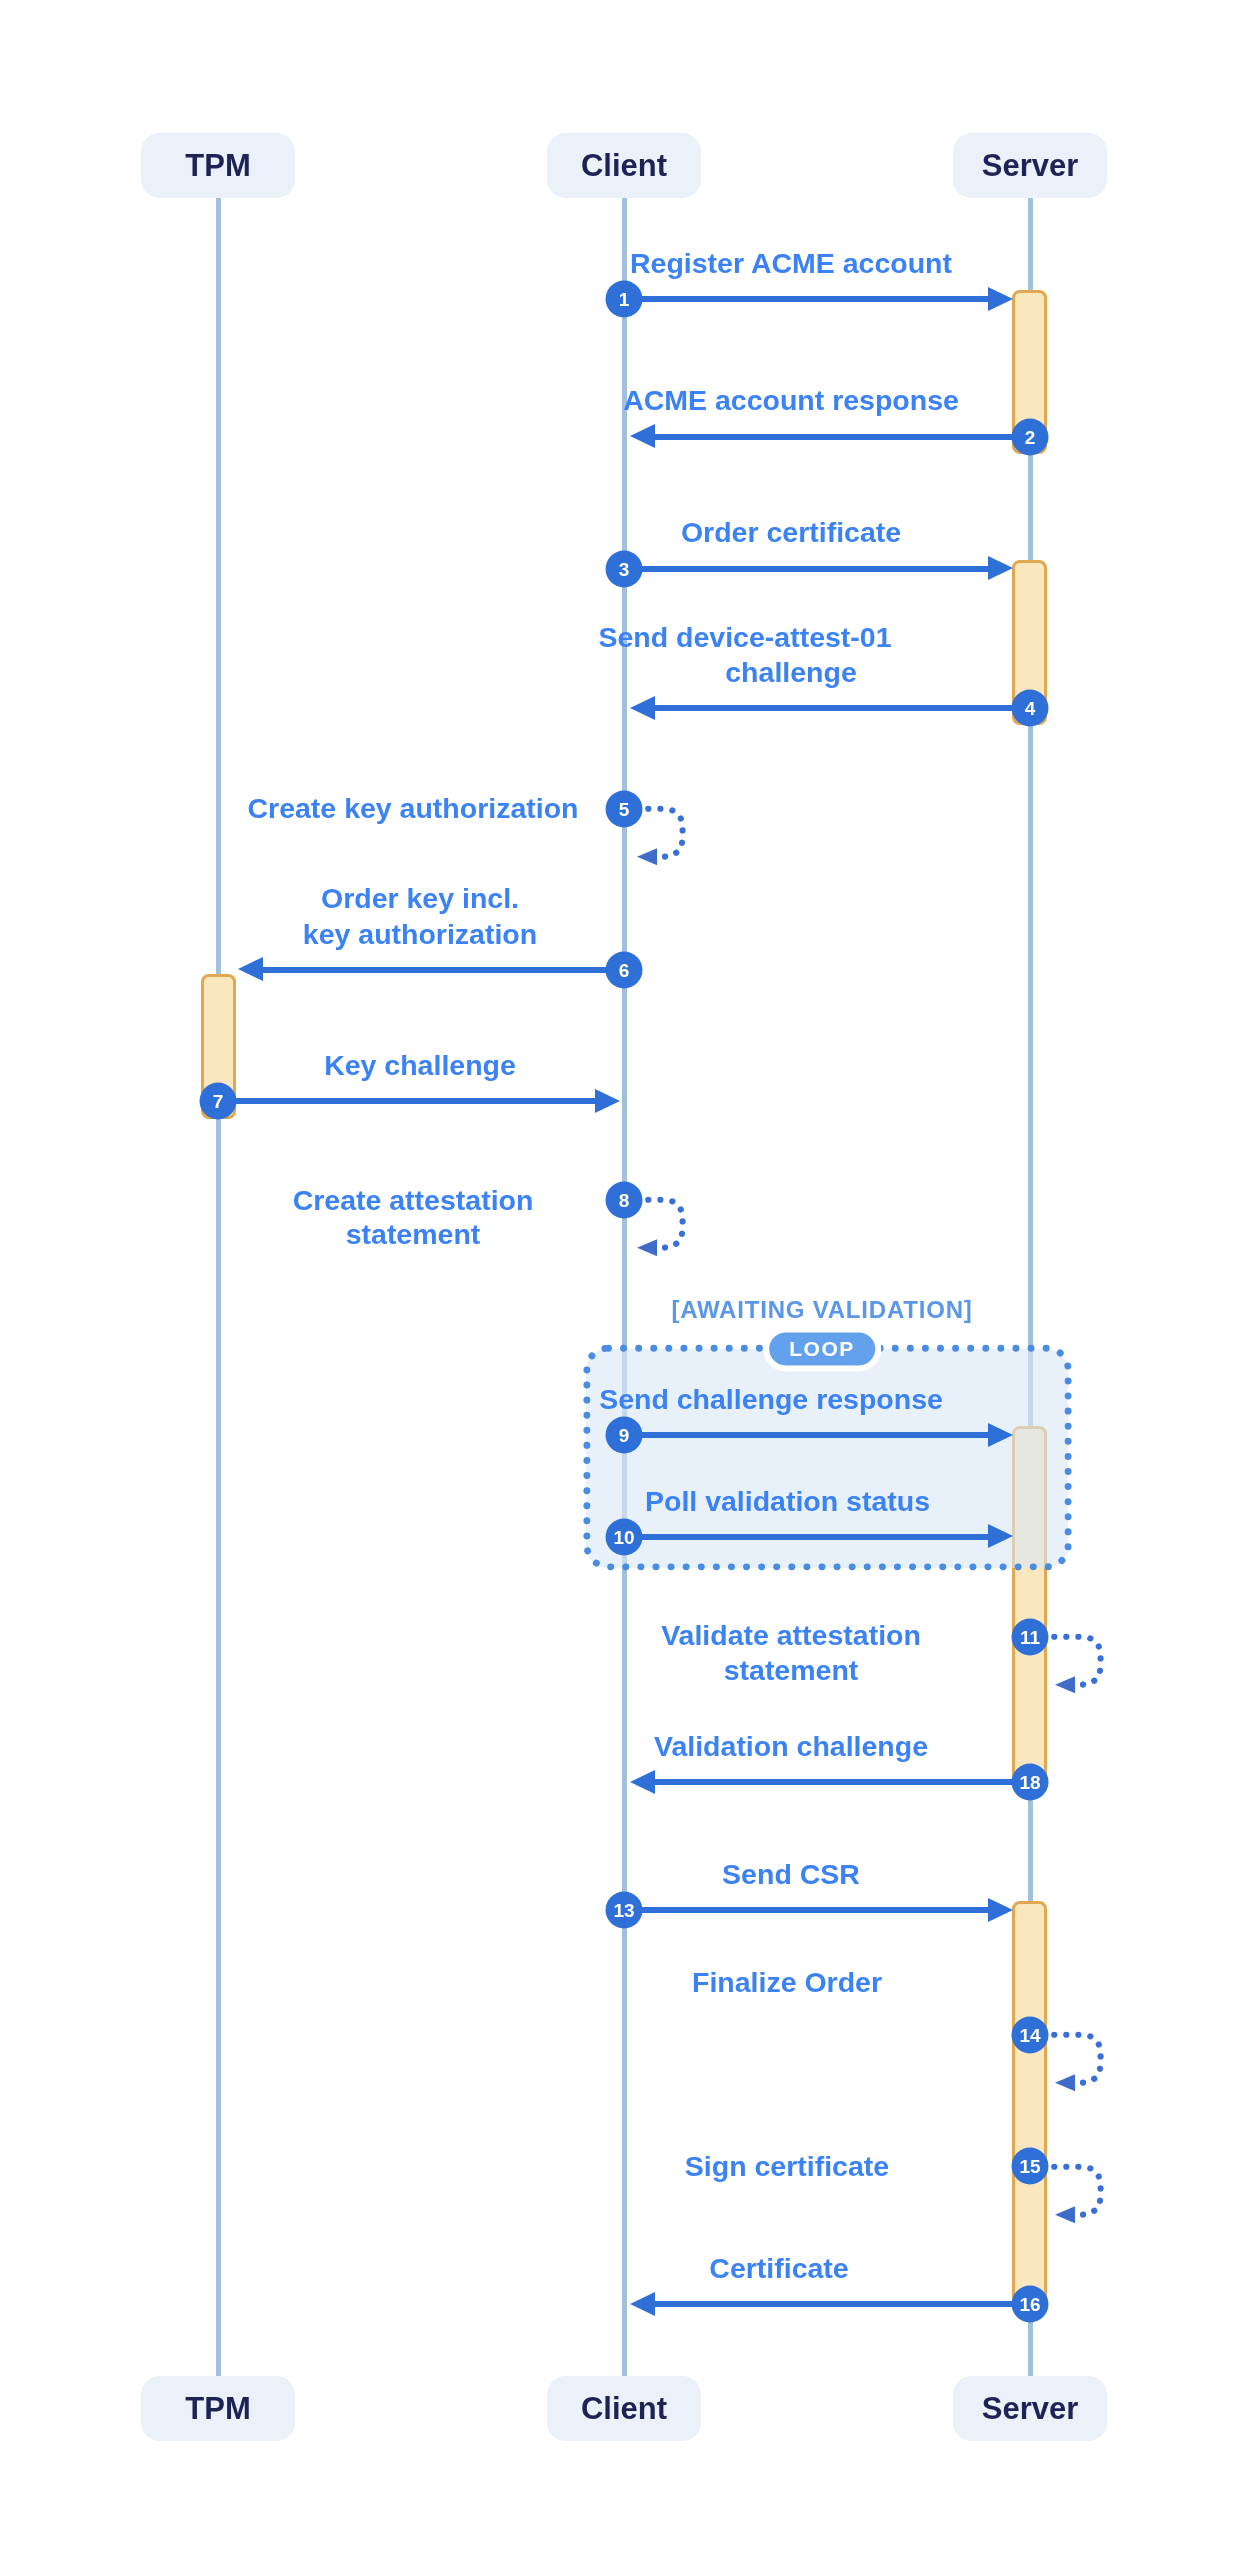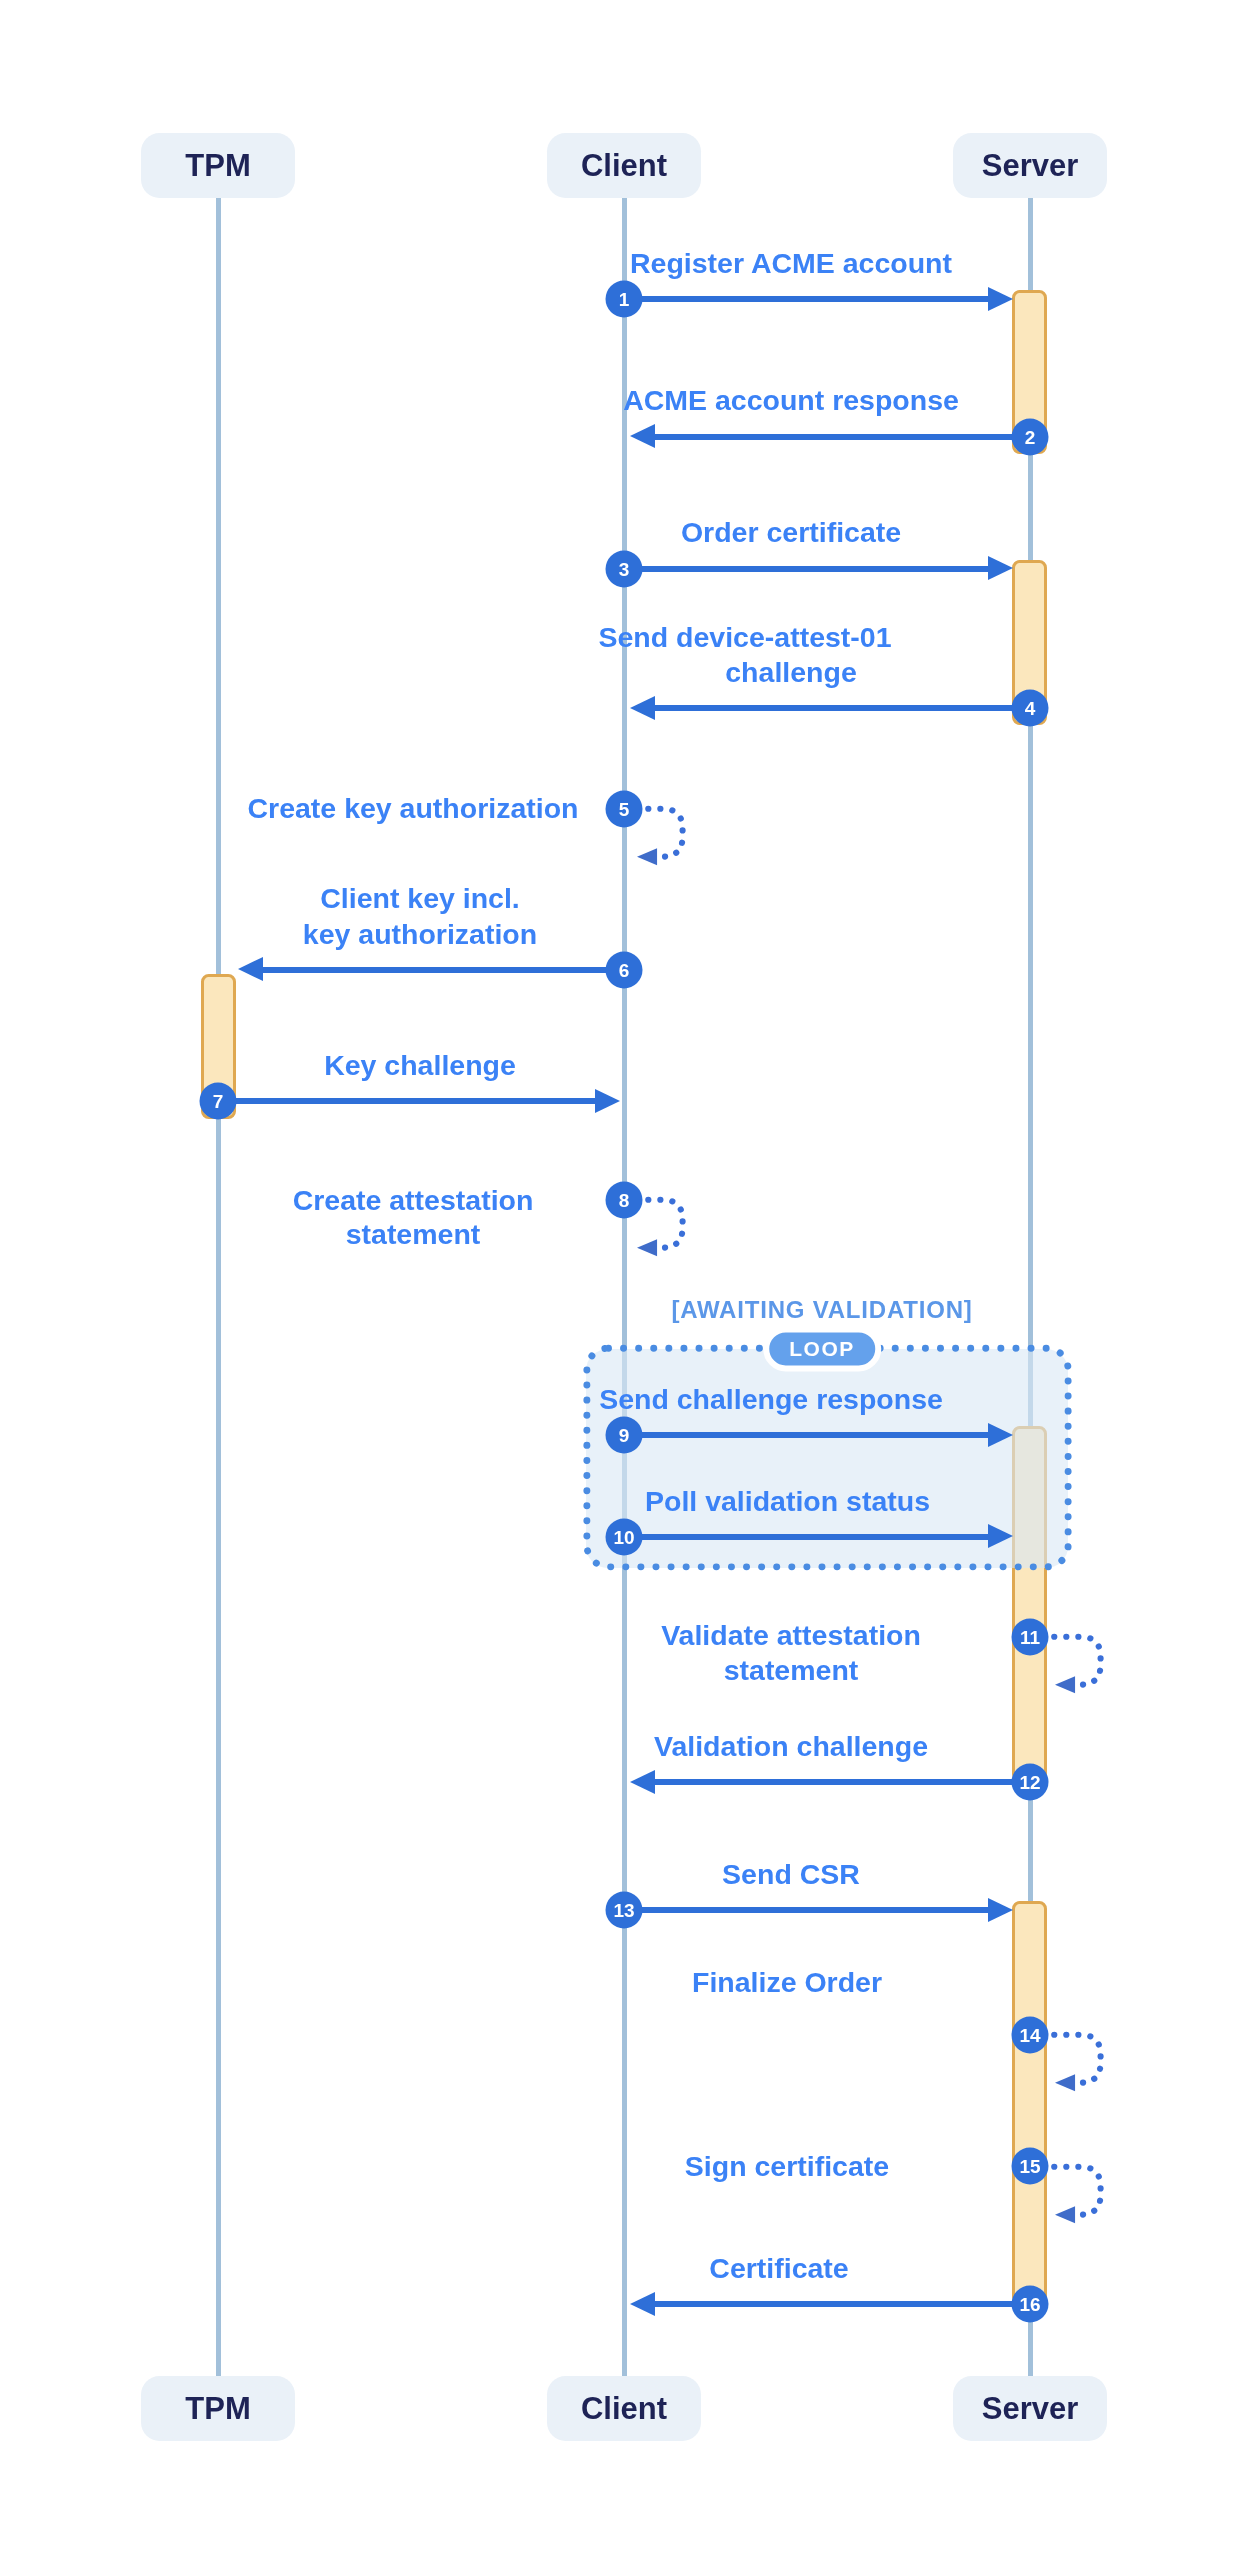--- a/index.html
+++ b/index.html
@@ -100,21 +100,21 @@
     <div class="msg-label" style="left: 791px; top: 655px;">challenge</div>
     <div class="arrow-line" style="left: 651px; top: 705px; width: 379px;"></div>
     <div class="arrow-head left" style="left: 630px; top: 696px;"></div>
     <div class="seq-circle" style="left: 1030px; top: 708px;">4</div>
     <div class="msg-label" style="left: 413px; top: 791px;">Create key authorization</div>
     <svg width="59" height="68" viewBox="0 0 76 88" class="self-loop" style="left: 633px; top: 801px;">
       <path d="M 4 10 H 38 Q 64 10 64 36 V 46 Q 64 72 38 72 H 30" fill="none" stroke="#3a6fd8" stroke-width="8" stroke-dasharray="0.1 15.5" stroke-linecap="round"></path>
       <polygon points="31,61 31,83 5,72" fill="#3f6cc9"></polygon>
     </svg>
     <div class="seq-circle" style="left: 624px; top: 809px;">5</div>
-    <div class="msg-label" style="left: 420px; top: 881px;">Client key incl.</div>
+    <div class="msg-label" style="left: 420px; top: 881px;">Order key incl.</div>
     <div class="msg-label" style="left: 420px; top: 917px;">key authorization</div>
     <div class="arrow-line" style="left: 259px; top: 967px; width: 365px;"></div>
     <div class="arrow-head left" style="left: 238px; top: 957px;"></div>
     <div class="seq-circle" style="left: 624px; top: 970px;">6</div>
     <div class="msg-label" style="left: 420px; top: 1048px;">Key challenge</div>
     <div class="arrow-line" style="left: 218px; top: 1098px; width: 380px;"></div>
     <div class="arrow-head right" style="left: 595px; top: 1089px;"></div>
     <div class="seq-circle" style="left: 218px; top: 1101px;">7</div>
     <div class="msg-label" style="left: 413px; top: 1183px;">Create attestation</div>
     <div class="msg-label" style="left: 413px; top: 1217px;">statement</div>
@@ -134,21 +134,21 @@
     <div class="msg-label" style="left: 791px; top: 1618px;">Validate attestation</div>
     <div class="msg-label" style="left: 791px; top: 1653px;">statement</div>
     <svg width="59" height="68" viewBox="0 0 76 88" class="self-loop" style="left: 1051px; top: 1629px;">
       <path d="M 4 10 H 38 Q 64 10 64 36 V 46 Q 64 72 38 72 H 30" fill="none" stroke="#3a6fd8" stroke-width="8" stroke-dasharray="0.1 15.5" stroke-linecap="round"></path>
       <polygon points="31,61 31,83 5,72" fill="#3f6cc9"></polygon>
     </svg>
     <div class="seq-circle" style="left: 1030px; top: 1637px;">11</div>
     <div class="msg-label" style="left: 791px; top: 1729px;">Validation challenge</div>
     <div class="arrow-line" style="left: 651px; top: 1779px; width: 379px;"></div>
     <div class="arrow-head left" style="left: 630px; top: 1770px;"></div>
-    <div class="seq-circle" style="left: 1030px; top: 1782px;">12</div>
+    <div class="seq-circle" style="left: 1030px; top: 1782px;">18</div>
     <div class="msg-label" style="left: 791px; top: 1857px;">Send CSR</div>
     <div class="arrow-line" style="left: 624px; top: 1907px; width: 366px;"></div>
     <div class="arrow-head right" style="left: 988px; top: 1898px;"></div>
     <div class="seq-circle" style="left: 624px; top: 1910px;">13</div>
     <div class="msg-label" style="left: 787px; top: 1965px;">Finalize Order</div>
     <svg width="59" height="68" viewBox="0 0 76 88" class="self-loop" style="left: 1051px; top: 2027px;">
       <path d="M 4 10 H 38 Q 64 10 64 36 V 46 Q 64 72 38 72 H 30" fill="none" stroke="#3a6fd8" stroke-width="8" stroke-dasharray="0.1 15.5" stroke-linecap="round"></path>
       <polygon points="31,61 31,83 5,72" fill="#3f6cc9"></polygon>
     </svg>
     <div class="seq-circle" style="left: 1030px; top: 2035px;">14</div>

